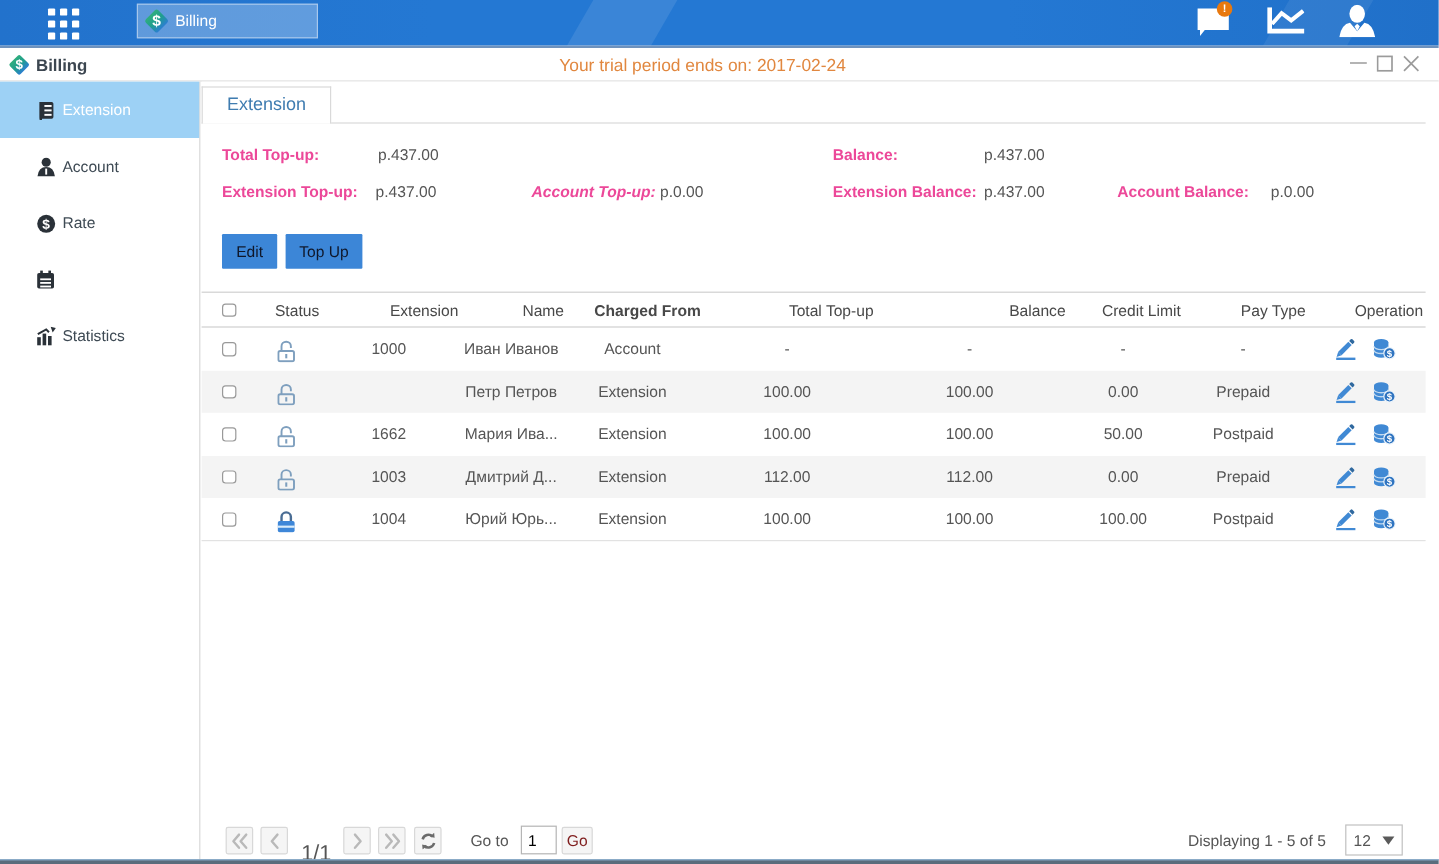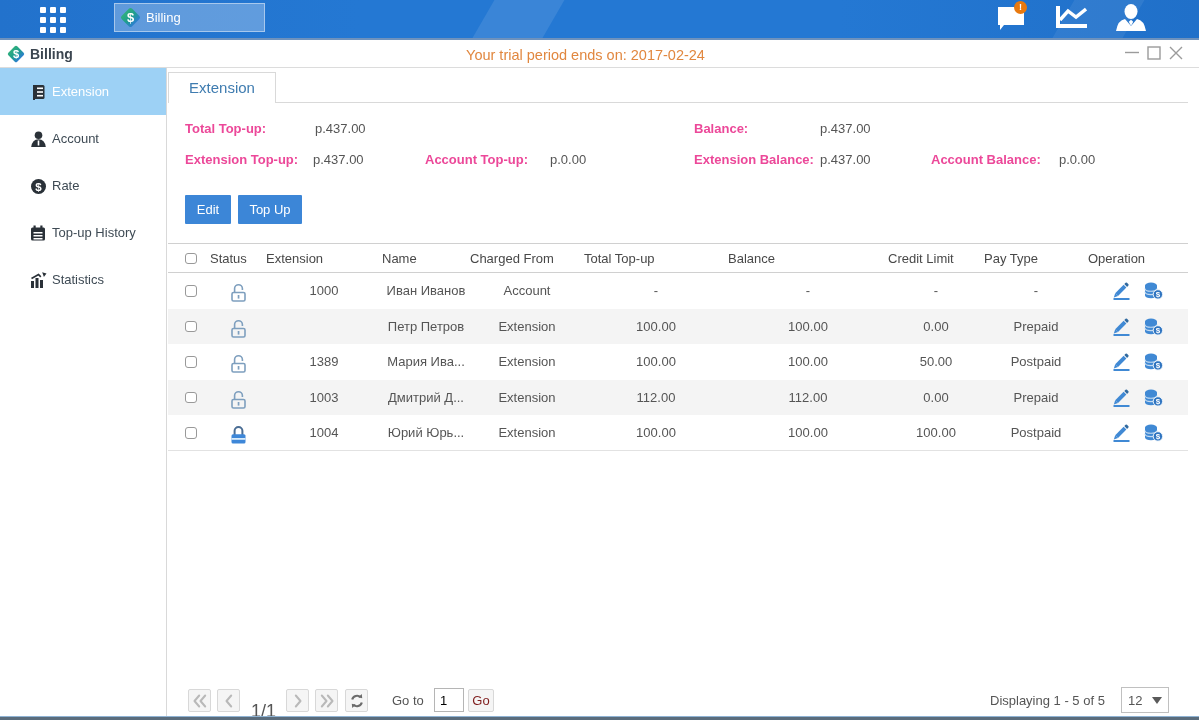--- a/index.html
+++ b/index.html
@@ -36,28 +36,28 @@
 
 
 #content { position:absolute; left:168px; top:68px; width:1031px; height:648px; background:#fff; }
 #tabrow { position:absolute; left:0; top:4px; width:1020px; height:31px; border-bottom:1px solid #d9d9d9; }
 #tab { position:absolute; left:0; top:0; width:108px; height:31px; background:#fff; border:1px solid #d9d9d9; border-bottom:none; text-align:center; line-height:30px; font-size:15px; color:#3f7cb0; z-index:2; }
 #tab::after { content:""; position:absolute; left:0; right:0; bottom:-1px; height:1px; background:#fff; }
 
 .stat { position:absolute; font-size:13px; color:#555; }
 .stat b { color:#ec4899; }
 
-.btn { position:absolute; top:127px; height:29px; background:#3c86d7; color:#ffffff; font-size:13px; border-radius:1px; text-align:center; line-height:29px; }
+.btn { position:absolute; top:127px; height:29px; background:#3c86d7; color:#0f172a; font-size:13px; border-radius:1px; text-align:center; line-height:29px; }
 
 
 #tbl { position:absolute; left:0; top:175px; width:1020px; }
 .trow { position:relative; width:1020px; height:35.5px; }
 .trow.stripe { background:#f4f4f4; }
 #thead { position:relative; width:1020px; height:30px; border-top:1px solid #d0d0d0; border-bottom:1px solid #d0d0d0; font-size:13px; color:#484848; }
-.hc { position:absolute; top:0; height:30px; line-height:30px; text-align:left; }
+.hc { position:absolute; top:0; height:30px; line-height:30px; text-align:right; }
 .tc { position:absolute; top:0; height:35.5px; line-height:35.5px; text-align:center; font-size:13px; color:#555; }
 #tbl .bottom { border-bottom:1px solid #e2e2e2; }
 .cb { position:absolute; width:11.5px; height:11.5px; border:1px solid #999; border-radius:3px; background:#fff; }
 
 .lock { position:absolute; top:10px; }
 .opi { position:absolute; top:9px; margin-left:2px; }
 
 #pager { position:absolute; left:0; top:620px; width:1020px; height:28px; font-size:13px; color:#555; }
 .pbtn { position:absolute; top:1px; width:23px; height:23px; background:#f5f5f5; border:1px solid #d8d8d8; border-radius:2px; color:#b6b6b6; text-align:center; line-height:19px; font-size:19px; }
 </style>
@@ -157,21 +157,20 @@
     </div>
     <div class="mitem">
       <svg width="16" height="16" viewBox="0 0 16 16">
           <rect x="1" y="2.5" width="14" height="13" rx="1.5" fill="#2a3138"></rect>
           <rect x="3.5" y="0.5" width="2.2" height="4" fill="#2a3138"></rect>
           <rect x="10.3" y="0.5" width="2.2" height="4" fill="#2a3138"></rect>
           <rect x="3.5" y="7" width="9" height="1.5" fill="#fff"></rect>
           <rect x="3.5" y="10" width="9" height="1.5" fill="#fff"></rect>
           <rect x="3.5" y="13" width="9" height="1.5" fill="#fff"></rect>
         </svg>
-      <span class="lbl">Top-up History</span>
     </div>
     <div class="mitem">
       <svg width="18" height="16" viewBox="0 0 18 16">
           <rect x="1" y="9" width="3" height="7" fill="#2a3138"></rect>
           <rect x="5.5" y="6" width="3" height="10" fill="#2a3138"></rect>
           <rect x="10" y="8" width="3" height="8" fill="#2a3138"></rect>
           <path d="M1.5 6.5 l7 -4 l2.3 2.3" stroke="#2a3138" stroke-width="1.7" fill="none"></path>
           <path d="M12.2 0.2 l4.3 1.2 l-2.6 3.6 z" fill="#2a3138"></path>
         </svg>
       <span class="lbl">Statistics</span>
@@ -180,35 +179,35 @@
   <div id="content">
     <div id="tabrow">
         <div id="tab">Extension</div>
       </div>
     <div class="stat" style="left:17px; top:53px;"><b>Total Top-up:</b></div>
     <div class="stat" style="left:147px; top:53px;">p.437.00</div>
     <div class="stat" style="left:526px; top:53px;"><b>Balance:</b></div>
     <div class="stat" style="left:652px; top:53px;">p.437.00</div>
     <div class="stat" style="left:17px; top:84px;"><b>Extension Top-up:</b></div>
     <div class="stat" style="left:145px; top:84px;">p.437.00</div>
-    <div class="stat" style="left:257px; top:84px;"><b>Account Top-up:</b></div>
+    <div class="stat" style="left:275px; top:84px;font-style:italic;"><b>Account Top-up:</b></div>
     <div class="stat" style="left:382px; top:84px;">p.0.00</div>
     <div class="stat" style="left:526px; top:84px;"><b>Extension Balance:</b></div>
     <div class="stat" style="left:652px; top:84px;">p.437.00</div>
     <div class="stat" style="left:763px; top:84px;"><b>Account Balance:</b></div>
     <div class="stat" style="left:891px; top:84px;">p.0.00</div>
     <div class="btn" style="left:17px; width:46px;">Edit</div>
     <div class="btn" style="left:70px; width:64px;">Top Up</div>
     <div id="tbl">
       <div id="thead">
         <div class="cb" style="left:17px; top:8.5px;"></div>
         <div class="hc" style="left:42px; width:56px;">Status</div>
         <div class="hc" style="left:98px; width:116px;">Extension</div>
         <div class="hc" style="left:214px; width:88px;">Name</div>
-        <div class="hc" style="left:302px; width:114px;">Charged From</div>
+        <div class="hc" style="left:302px; width:114px;font-weight:bold;">Charged From</div>
         <div class="hc" style="left:416px; width:144px;">Total Top-up</div>
         <div class="hc" style="left:560px; width:160px;">Balance</div>
         <div class="hc" style="left:720px; width:96px;">Credit Limit</div>
         <div class="hc" style="left:816px; width:104px;">Pay Type</div>
         <div class="hc" style="left:920px; width:98px;">Operation</div>
       </div>
       <div class="trow">
         <div class="cb" style="left:17px; top:12px;"></div>
           <svg class="lock" style="left:63px;" width="15" height="19" viewBox="0 0 15 19">
             <rect x="1" y="9.5" width="13" height="8.5" rx="1.5" fill="none" stroke="#7e9fbe" stroke-width="1.6"></rect>
@@ -267,21 +266,21 @@
             <text x="13.9" y="15.3" font-size="8" font-weight="bold" fill="#fff" text-anchor="middle" font-family="Liberation Sans">$</text>
           </svg>
       </div>
       <div class="trow">
         <div class="cb" style="left:17px; top:12px;"></div>
           <svg class="lock" style="left:63px;" width="15" height="19" viewBox="0 0 15 19">
             <rect x="1" y="9.5" width="13" height="8.5" rx="1.5" fill="none" stroke="#7e9fbe" stroke-width="1.6"></rect>
             <path d="M3.6 9.5 v-4 a3.9 3.7 0 0 1 7.8 0 v1.6" fill="none" stroke="#7e9fbe" stroke-width="1.6"></path>
             <rect x="6.7" y="12" width="1.7" height="3.6" fill="#7e9fbe"></rect>
           </svg>
-        <div class="tc" style="left:98px; width:116px;">1389</div>
+        <div class="tc" style="left:98px; width:116px;">1662</div>
         <div class="tc" style="left:214px; width:88px;">Мария Ива...</div>
         <div class="tc" style="left:302px; width:114px;">Extension</div>
         <div class="tc" style="left:416px; width:144px;">100.00</div>
         <div class="tc" style="left:560px; width:160px;">100.00</div>
         <div class="tc" style="left:720px; width:96px;">50.00</div>
         <div class="tc" style="left:816px; width:104px;">Postpaid</div>
         <svg class="opi" style="left:943px;" width="17" height="18" viewBox="0 0 17 18">
             <path d="M2.2 11.2 L10.6 2.8 L13.4 5.6 L5 14 Z" fill="#4089d4"></path>
             <path d="M11.3 2.1 L12.6 0.8 Q13.3 0.1 14 0.8 L15.4 2.2 Q16.1 2.9 15.4 3.6 L14.1 4.9 Z" fill="#30699f"></path>
             <path d="M2.2 11.2 L5 14 L0.8 15.4 Z" fill="#4089d4"></path>

